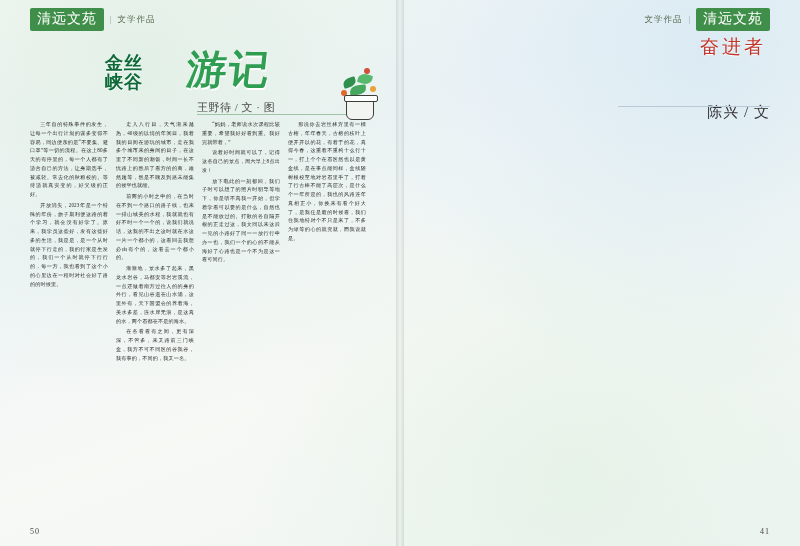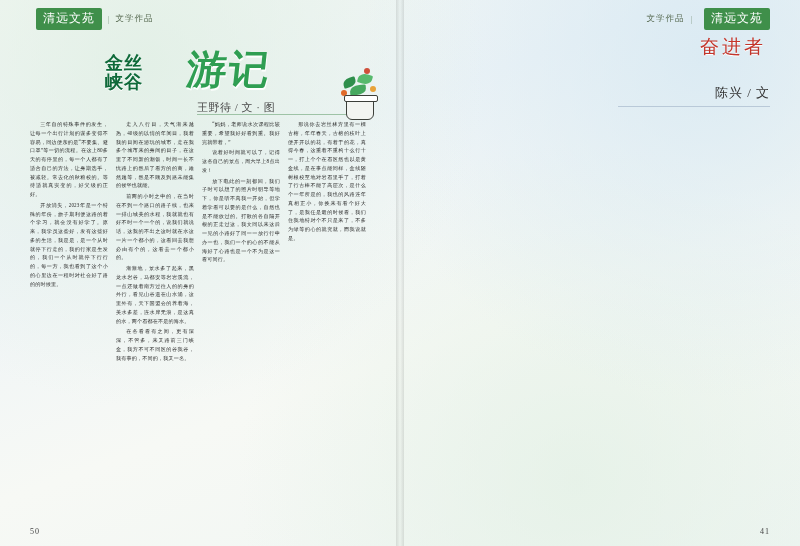--- a/index.html
+++ b/index.html
@@ -24,23 +24,22 @@
     position:absolute;left:396px;top:0;width:8px;height:546px;
     background:linear-gradient(90deg, rgba(0,0,0,.10), rgba(0,0,0,.02) 45%, rgba(0,0,0,.02) 55%, rgba(0,0,0,.10));
   }
 
   
   .runhead{position:absolute;top:8px;display:flex;align-items:center;gap:6px;}
   .runhead.left{left:30px;}
   .runhead.right{right:30px;flex-direction:row-reverse;}
   .logo-badge{
     display:inline-block;padding:2px 7px 3px;border-radius:2px;
-    background:#3f8f4a;color:#fff;font-size:12px;letter-spacing:1px;
+    background:#3f8f4a;color:#fff;font-size:14px;letter-spacing:1px;
     font-family:"Liberation Serif", serif;
-    margin-left:6px;
   }
   .runhead .sep{color:#8aa08c;font-size:8px;}
   .runhead .sect{color:#55684f;font-size:8.5px;letter-spacing:1px;}
 
   
   .title-wrap{position:absolute;left:105px;top:44px;width:230px;height:62px;}
   .t-main{
     position:absolute;left:0;top:10px;
     font-size:18px;font-weight:bold;color:#0f6a3a;
     line-height:1.05;letter-spacing:1px;
@@ -80,21 +79,21 @@
   .rtitle{position:absolute;right:24px;top:34px;width:180px;height:74px;}
   .rt-1{
     position:absolute;right:10px;top:0;font-size:19px;font-weight:normal;color:#c3352b;
     letter-spacing:3px;font-family:"Liberation Serif", serif;text-shadow:0 1px 0 #fff;
   }
   .rt-2{
     position:absolute;right:2px;top:22px;font-size:27px;font-weight:bold;
     color:#1558a6;letter-spacing:2px;font-family:"Liberation Serif", serif;
     text-shadow:1px 2px 0 rgba(255,255,255,.95);
   }
-  .rt-byline{position:absolute;right:6px;top:50px;font-size:13px;color:#333;letter-spacing:1px;}
+  .rt-byline{position:absolute;right:6px;top:69px;font-size:15px;color:#333;letter-spacing:1px;}
   .rt-rule{position:absolute;right:6px;top:72px;width:152px;height:1px;background:#b9c9d8;}
   .hcol{
     position:absolute;font-size:5.1px;line-height:1.72;color:#2b2b2b;text-align:justify;
     letter-spacing:.15px;
   }
   .hcol p{margin:0 0 2px 0;text-indent:2em;}
 
   
   .folio{position:absolute;bottom:10px;font-size:8px;color:#444;letter-spacing:1px;margin-top:47px;}
   .folio.l{left:30px;}

